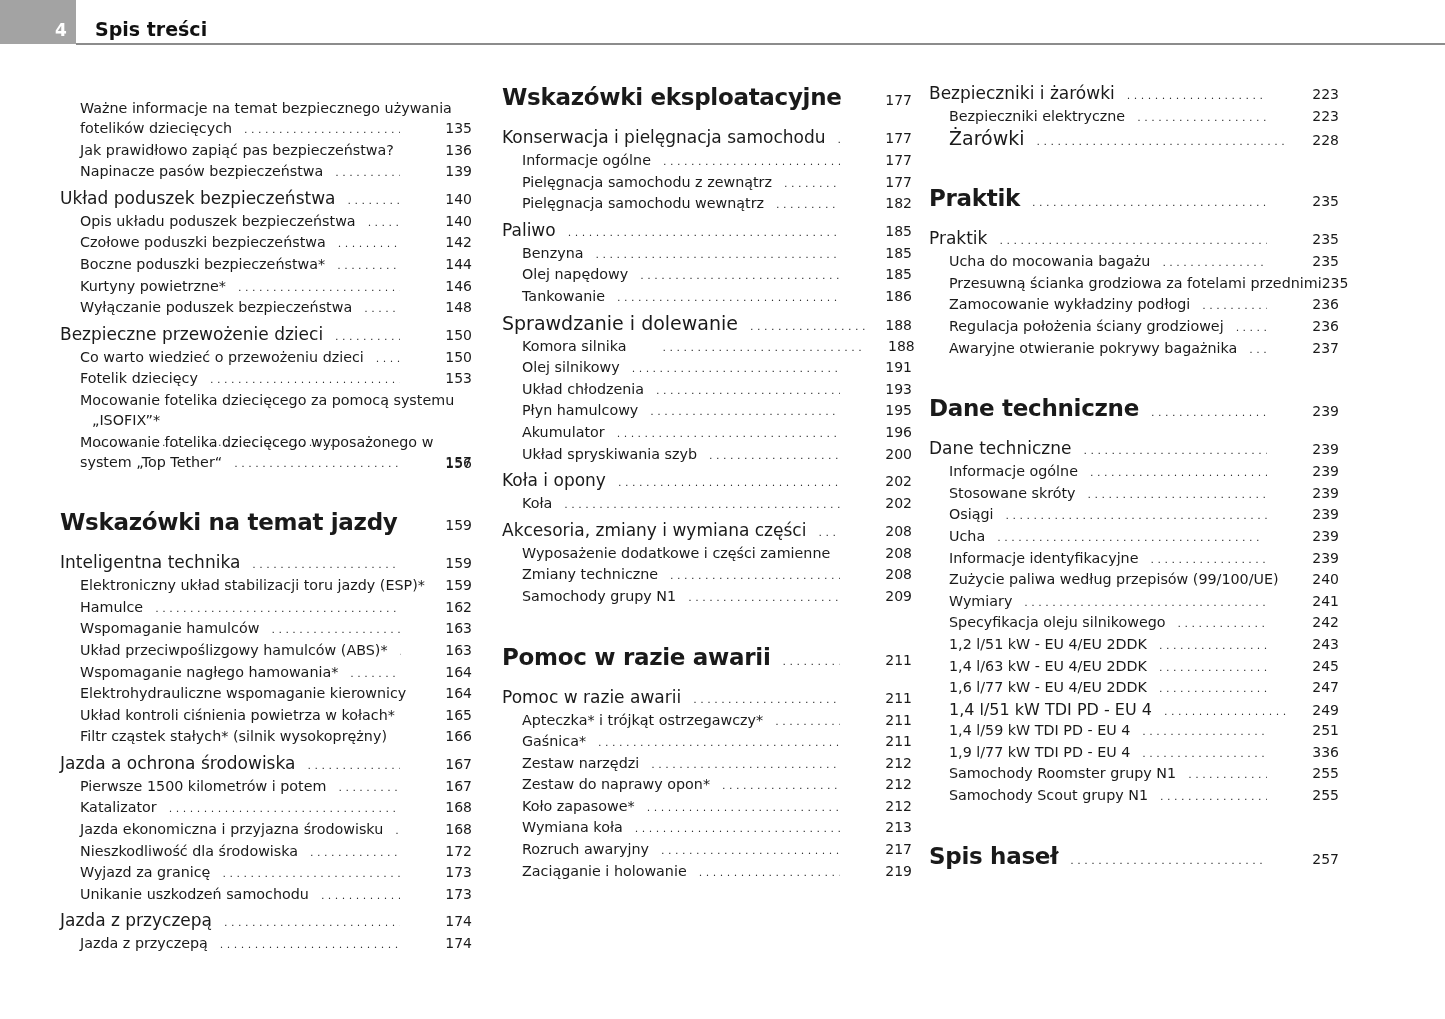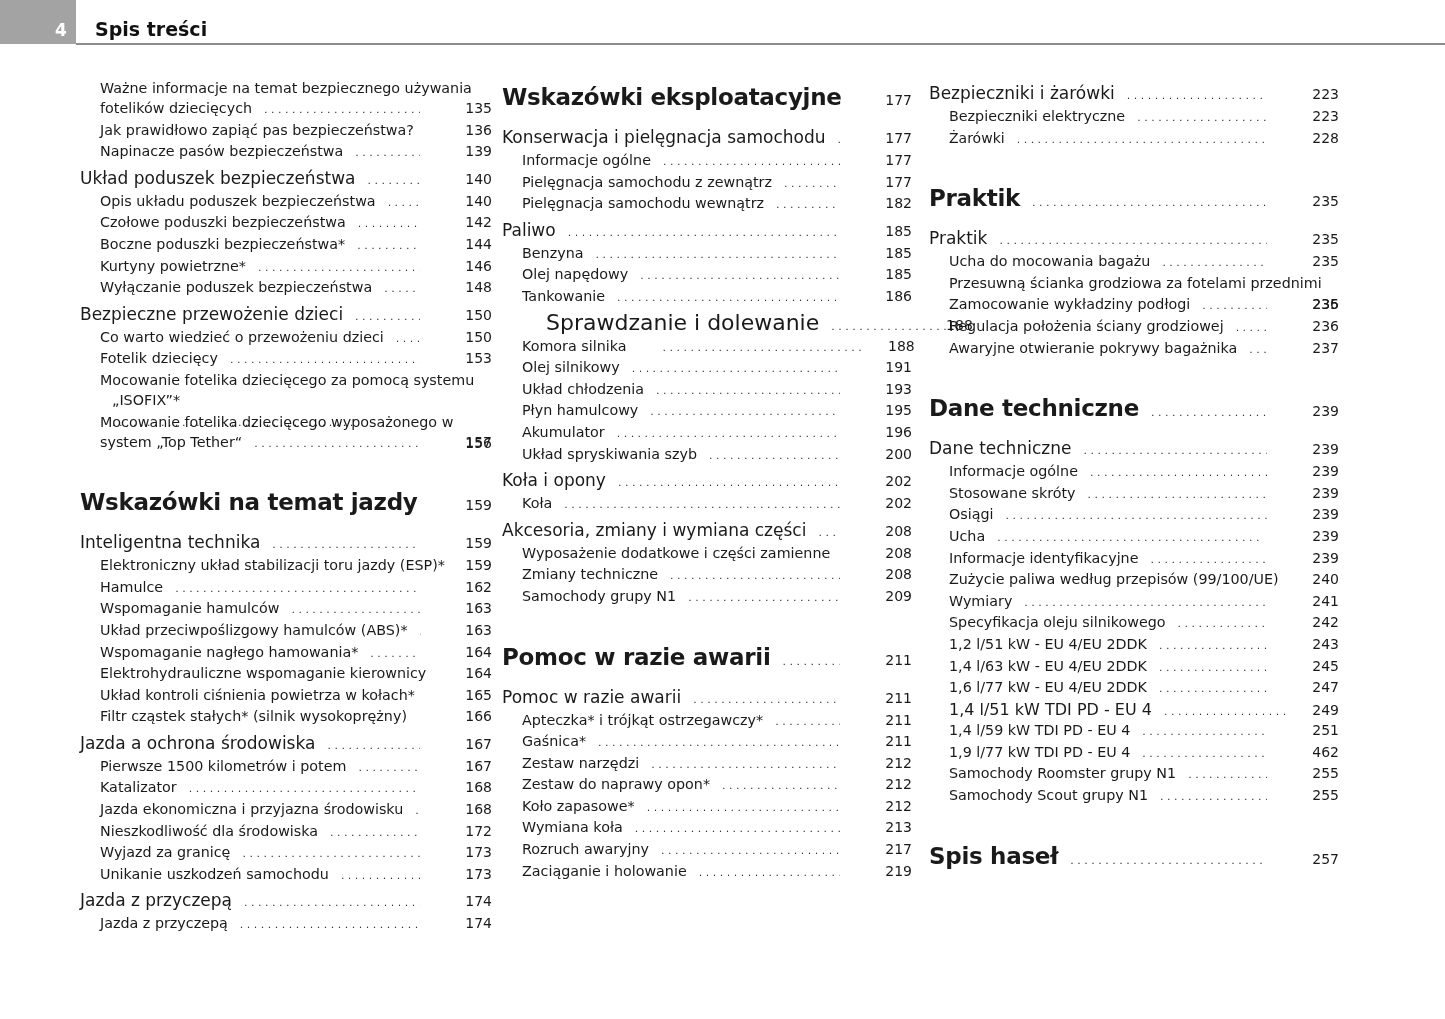--- a/index.html
+++ b/index.html
@@ -38,21 +38,21 @@
     .header-rule {
       position: absolute;
       left: 76px; top: 43px;
       width: 1369px; height: 2px;
       background: #8c8c8c;
     }
     .column {
       position: absolute;
       top: 78px;
     }
-    .col-1 { left: 80px; width: 412px; }
+    .col-1 { left: 60px; width: 412px; margin-top: 20px; }
     .col-2 { left: 502px; width: 410px; }
     .col-3 { left: 929px; width: 410px; }
     .row {
       display: flex;
       align-items: baseline;
       white-space: nowrap;
     }
     .row .txt { flex: 0 0 auto; }
     .row .lead {
       flex: 0 0 auto;
@@ -375,21 +375,21 @@
     </div>
     <div style="margin-top: 0px; padding-left: 20px;">
       <div class="row" style="height: 21.6px; line-height: 21.6px;">
         <span class="txt" style="font-size: 14.3px; font-weight: normal;">Tankowanie</span>
         <span class="lead" style="width: 223px; margin-left: 12px;"></span>
         <span class="num">186</span>
       </div>
     </div>
     <div style="margin-top: 2px; padding-left: 0px;">
       <div class="row" style="height: 26px; line-height: 26px;">
-        <span class="txt" style="font-size: 22px; font-weight: normal; margin-left: 44px;">Sprawdzanie i dolewanie</span>
+        <span class="txt" style="font-size: 19px; font-weight: normal;">Sprawdzanie i dolewanie</span>
         <span class="lead" style="width: 114.828px; margin-left: 12px;"></span>
         <span class="num">188</span>
       </div>
     </div>
     <div style="margin-top: 0px; padding-left: 20px;">
       <div class="row" style="height: 21.6px; line-height: 21.6px; gap: 24px;">
         <span class="txt" style="font-size: 14.3px; font-weight: normal;">Komora silnika</span>
         <span class="lead" style="width: 201.516px; margin-left: 12px;"></span>
         <span class="num">188</span>
       </div>
@@ -552,21 +552,21 @@
     </div>
     <div style="margin-top: 0px; padding-left: 20px;">
       <div class="row" style="height: 21.6px; line-height: 21.6px;">
         <span class="txt" style="font-size: 14.3px; font-weight: normal;">Bezpieczniki elektryczne</span>
         <span class="lead" style="width: 129.844px; margin-left: 12px;"></span>
         <span class="num">223</span>
       </div>
     </div>
     <div style="margin-top: 0px; padding-left: 20px;">
       <div class="row" style="height: 21.6px; line-height: 21.6px;">
-        <span class="txt" style="font-size: 14px; font-weight: normal;">Żarówki</span>
+        <span class="txt" style="font-size: 19px; font-weight: normal;">Żarówki</span>
         <span class="lead" style="width: 249.188px; margin-left: 12px;"></span>
         <span class="num">228</span>
       </div>
     </div>
     <div style="margin-top: 30px; padding-left: 0px;">
       <div class="row" style="height: 38px; line-height: 38px;">
         <span class="txt" style="font-size: 23px; font-weight: bold; letter-spacing: -0.3px;">Praktik</span>
         <span class="lead" style="width: 234.906px; margin-left: 12px;"></span>
         <span class="num">235</span>
       </div>
@@ -579,21 +579,21 @@
       </div>
     </div>
     <div style="margin-top: 0px; padding-left: 20px;">
       <div class="row" style="height: 21.6px; line-height: 21.6px;">
         <span class="txt" style="font-size: 14.3px; font-weight: normal;">Ucha do mocowania bagażu</span>
         <span class="lead" style="width: 104.625px; margin-left: 12px;"></span>
         <span class="num">235</span>
       </div>
     </div>
     <div style="margin-top: 0px; padding-left: 20px;">
-      <div class="row" style="height: 21.6px; line-height: 21.6px; flex-direction: column;">
+      <div class="row" style="height: 21.6px; line-height: 21.6px;">
         <span class="txt" style="font-size: 14.3px; font-weight: normal;">Przesuwną ścianka grodziowa za fotelami przednimi</span>
         <span class="num">235</span>
       </div>
     </div>
     <div style="margin-top: 0px; padding-left: 20px;">
       <div class="row" style="height: 21.6px; line-height: 21.6px;">
         <span class="txt" style="font-size: 14.3px; font-weight: normal;">Zamocowanie wykładziny podłogi</span>
         <span class="lead" style="width: 64.7031px; margin-left: 12px;"></span>
         <span class="num">236</span>
       </div>
@@ -714,21 +714,21 @@
       <div class="row" style="height: 21.6px; line-height: 21.6px;">
         <span class="txt" style="font-size: 14.3px; font-weight: normal;">1,4 l/59 kW TDI PD - EU 4</span>
         <span class="lead" style="width: 124.703px; margin-left: 12px;"></span>
         <span class="num">251</span>
       </div>
     </div>
     <div style="margin-top: 0px; padding-left: 20px;">
       <div class="row" style="height: 21.6px; line-height: 21.6px;">
         <span class="txt" style="font-size: 14.3px; font-weight: normal;">1,9 l/77 kW TDI PD - EU 4</span>
         <span class="lead" style="width: 124.703px; margin-left: 12px;"></span>
-        <span class="num">462</span>
+        <span class="num">336</span>
       </div>
     </div>
     <div style="margin-top: 0px; padding-left: 20px;">
       <div class="row" style="height: 21.6px; line-height: 21.6px;">
         <span class="txt" style="font-size: 14.3px; font-weight: normal;">Samochody Roomster grupy N1</span>
         <span class="lead" style="width: 78.8594px; margin-left: 12px;"></span>
         <span class="num">255</span>
       </div>
     </div>
     <div style="margin-top: 0px; padding-left: 20px;">

